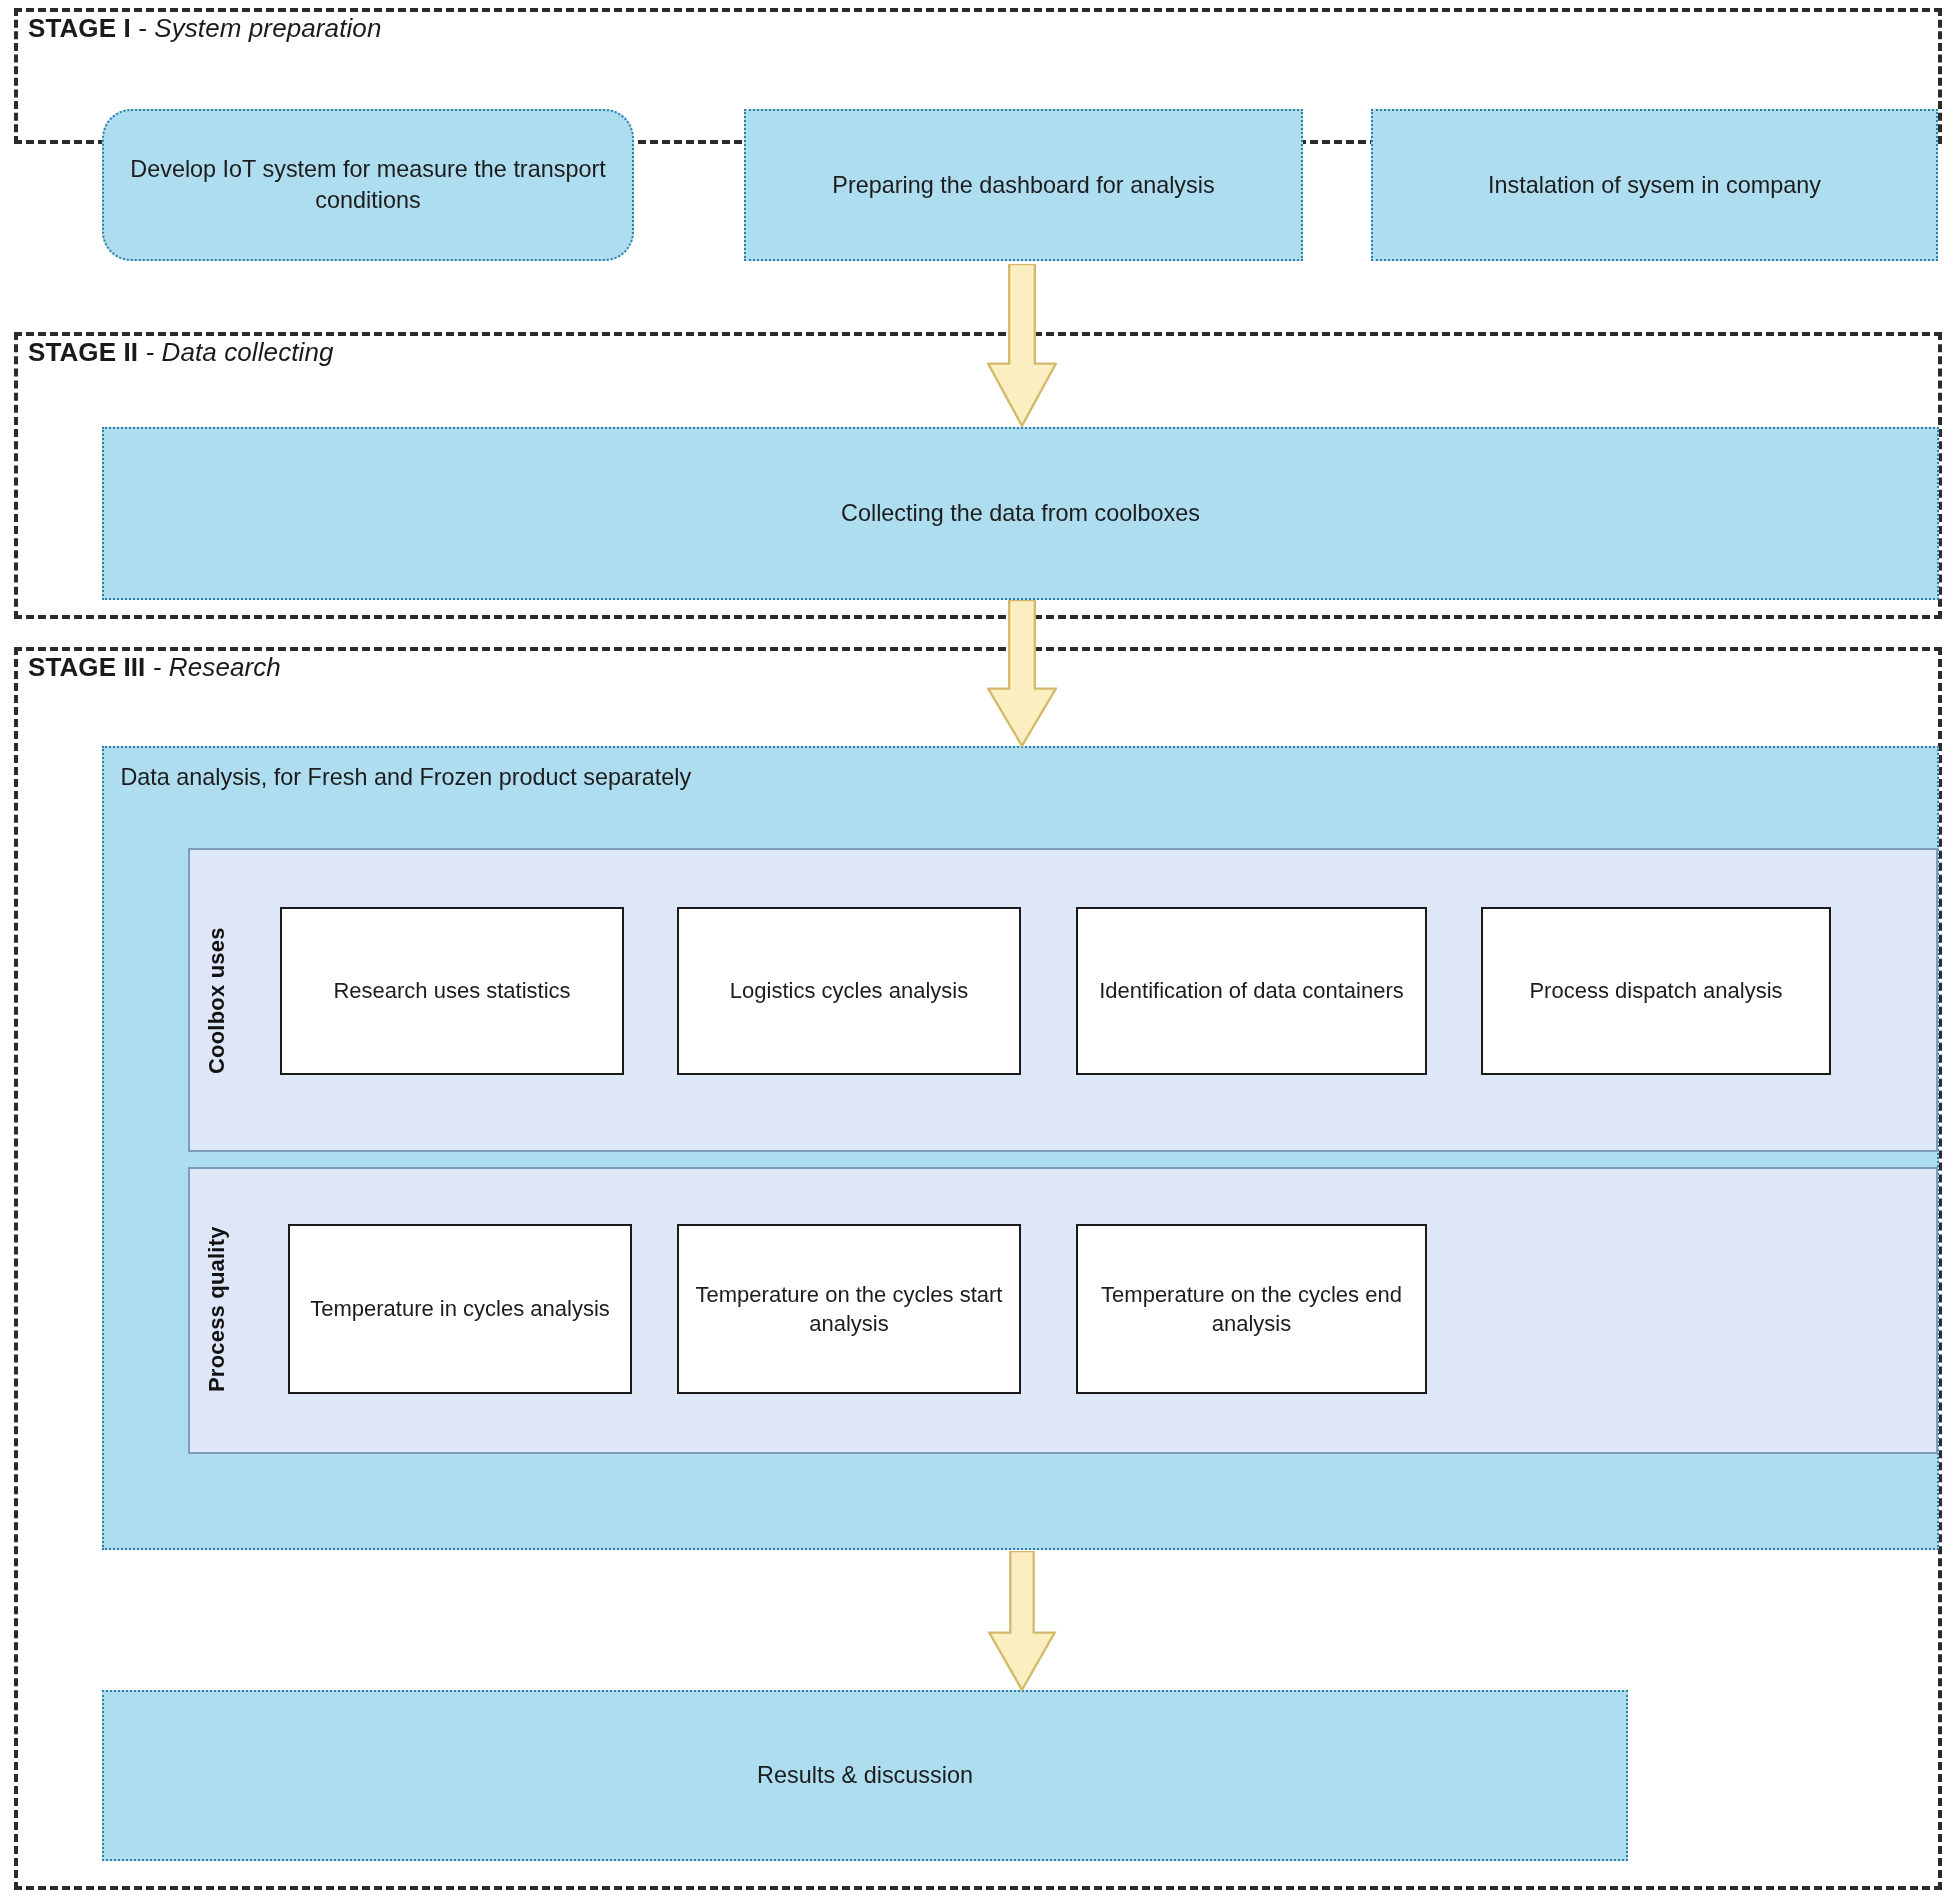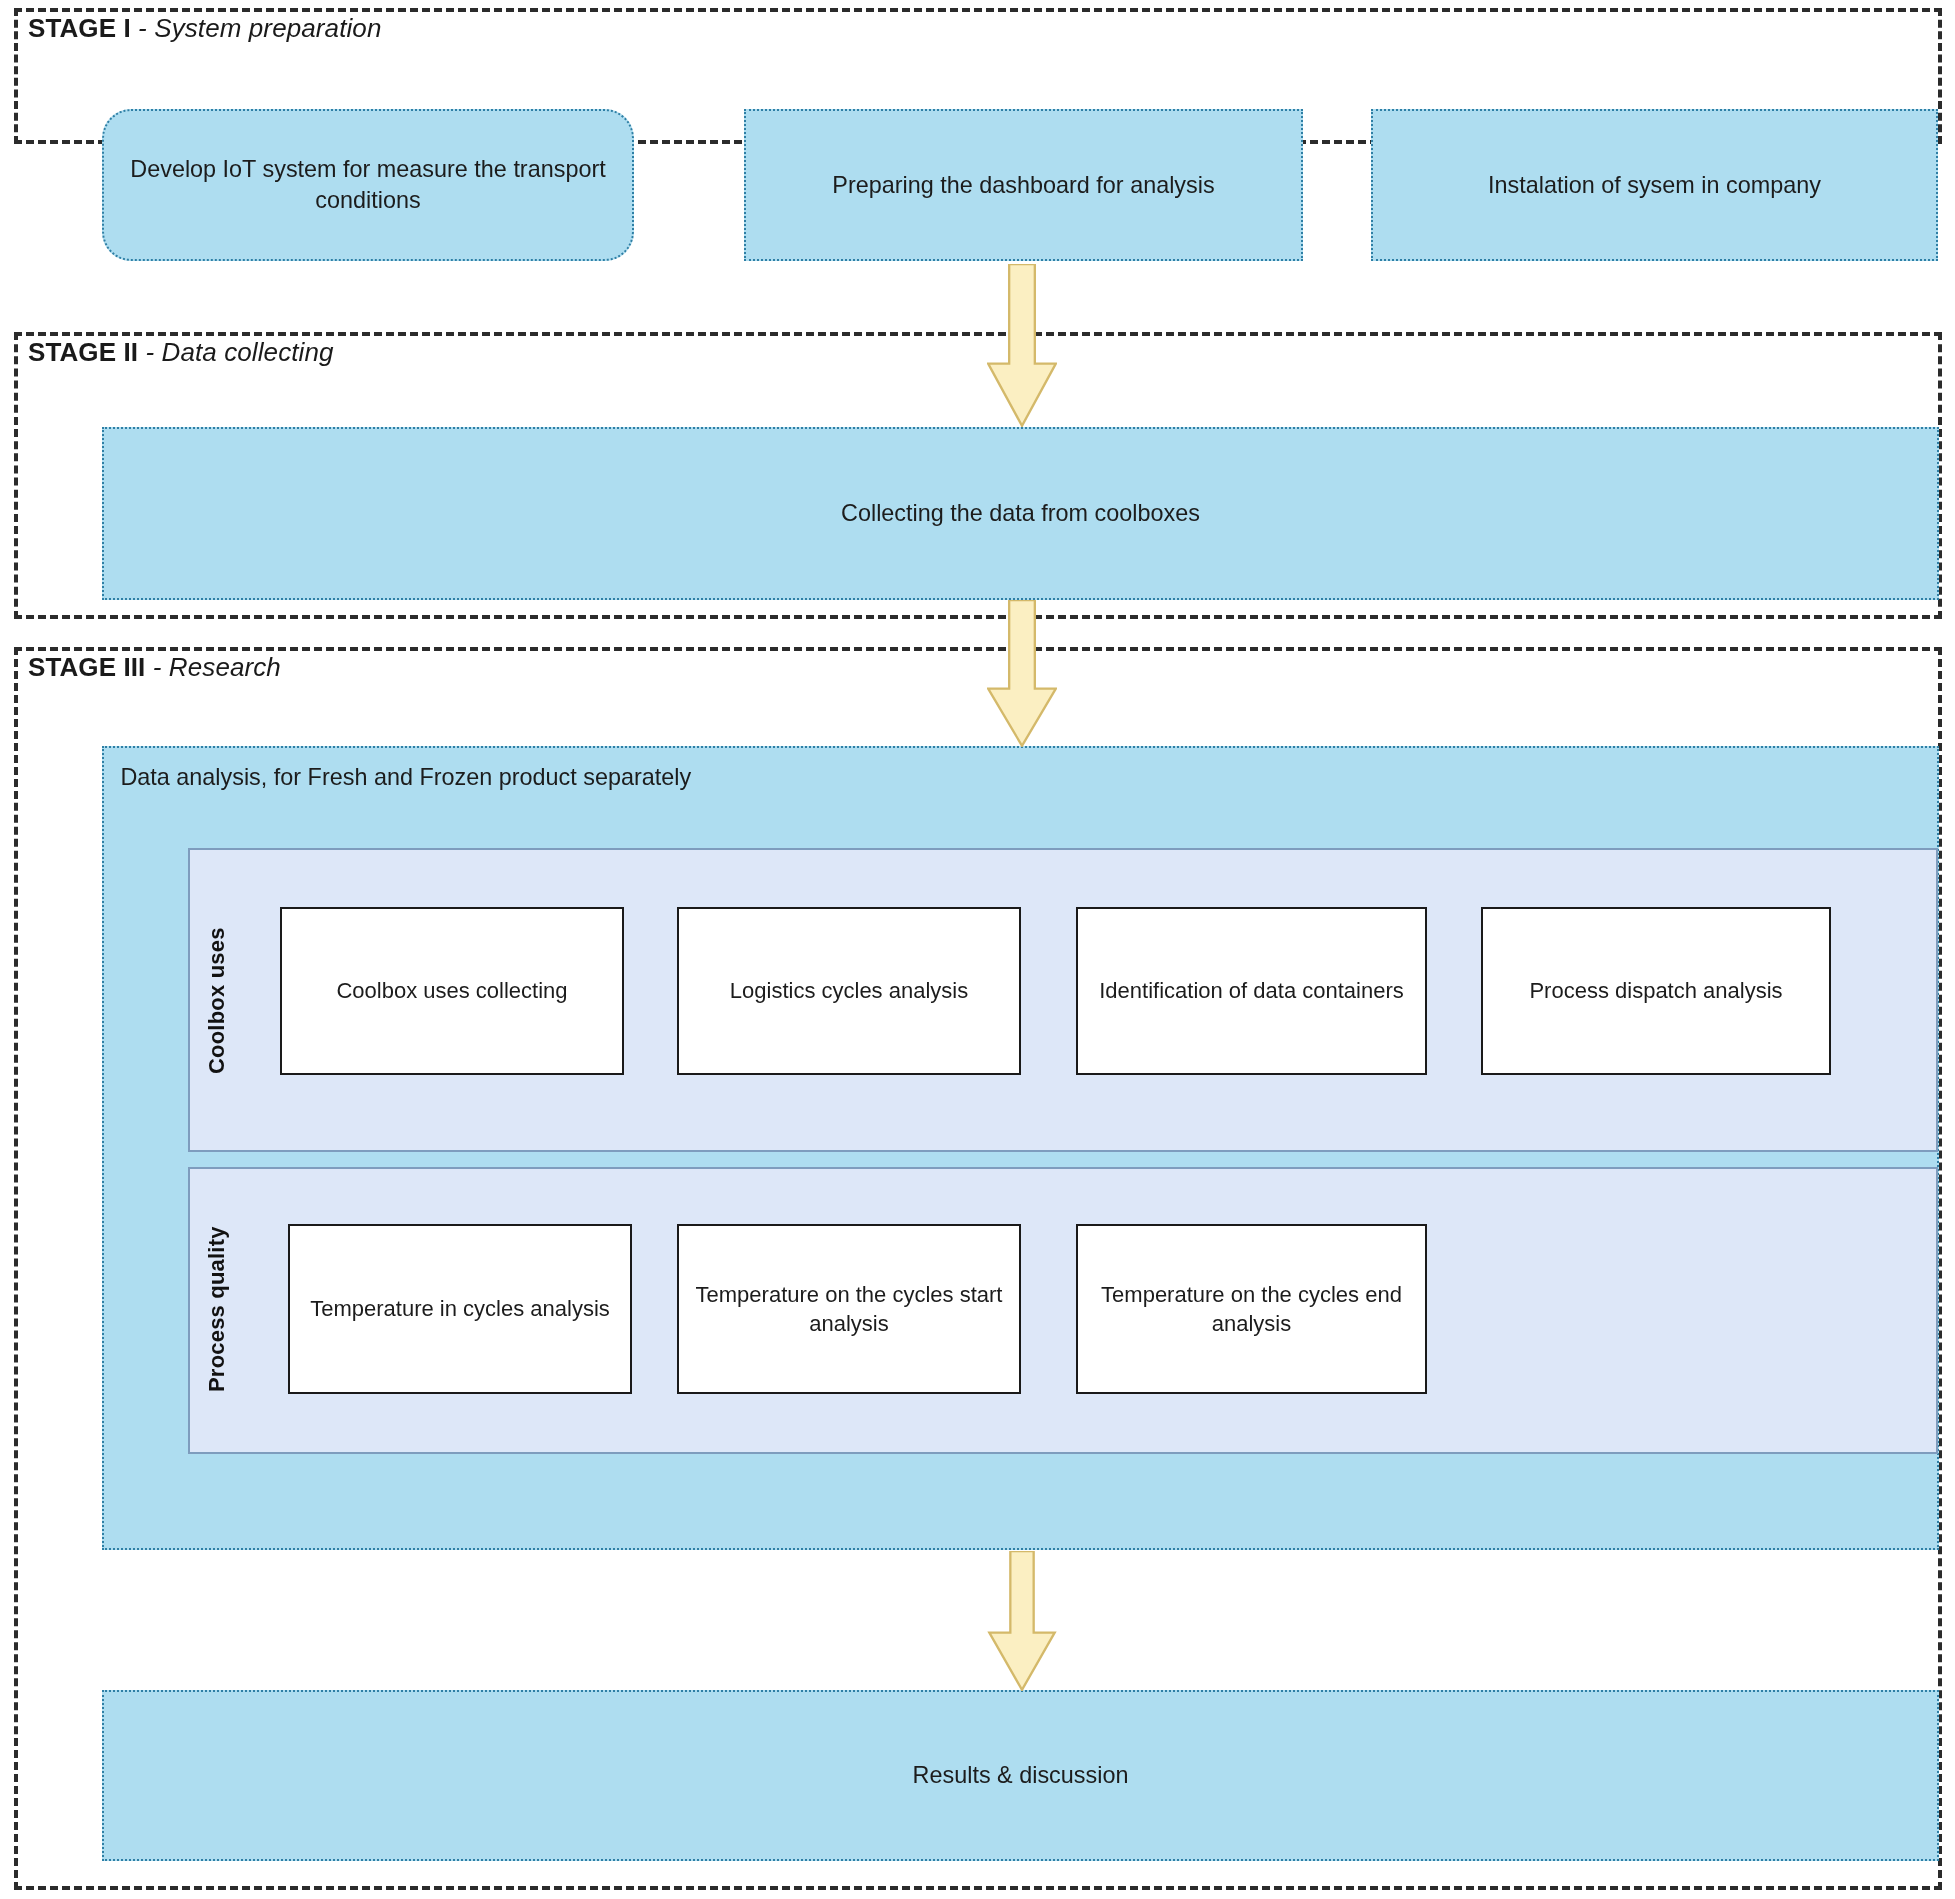--- a/index.html
+++ b/index.html
@@ -145,21 +145,21 @@
 <div class="bluebox left-align" style="left:102px; top:746px; width:1837px; height:804px;">
   <span>Data analysis, for Fresh and Frozen product separately</span>
 </div>
 
 <div class="group-panel" style="left:188px; top:848px; width:1750px; height:304px;"></div>
 <div class="group-label" style="left:199px; top:860px; width:35px; height:281px;">
   <span>Coolbox uses</span>
 </div>
 
 <div class="leafbox" style="left:280px; top:907px; width:344px; height:168px;">
-  <span>Coolbox uses collecting</span>
+  <span>Research uses statistics</span>
 </div>
 
 <div class="leafbox" style="left:677px; top:907px; width:344px; height:168px;">
   <span>Logistics cycles analysis</span>
 </div>
 
 <div class="leafbox" style="left:1076px; top:907px; width:351px; height:168px;">
   <span>Identification of data containers</span>
 </div>
 
@@ -177,21 +177,21 @@
 </div>
 
 <div class="leafbox" style="left:677px; top:1224px; width:344px; height:170px;">
   <span>Temperature on the cycles start analysis</span>
 </div>
 
 <div class="leafbox" style="left:1076px; top:1224px; width:351px; height:170px;">
   <span>Temperature on the cycles end analysis</span>
 </div>
 
-<div class="bluebox" style="left:102px; top:1690px; width:1837px; height:171px;">
+<div class="bluebox" style="left:102px; top:1690px; width:1526px; height:171px;">
   <span>Results &amp; discussion</span>
 </div>
 
 <div class="arrow" style="left:987px; top:264px; width:70px; height:163px;">
   <svg viewBox="0 0 120 278" preserveAspectRatio="none">
     <polygon points="38,0 82,0 82,170 118,170 60,276 2,170 38,170" fill="#FBEFC2" stroke="#D4B96A" stroke-width="4"></polygon>
   </svg>
 </div>
 
 <div class="arrow" style="left:987px; top:600px; width:70px; height:147px;">

